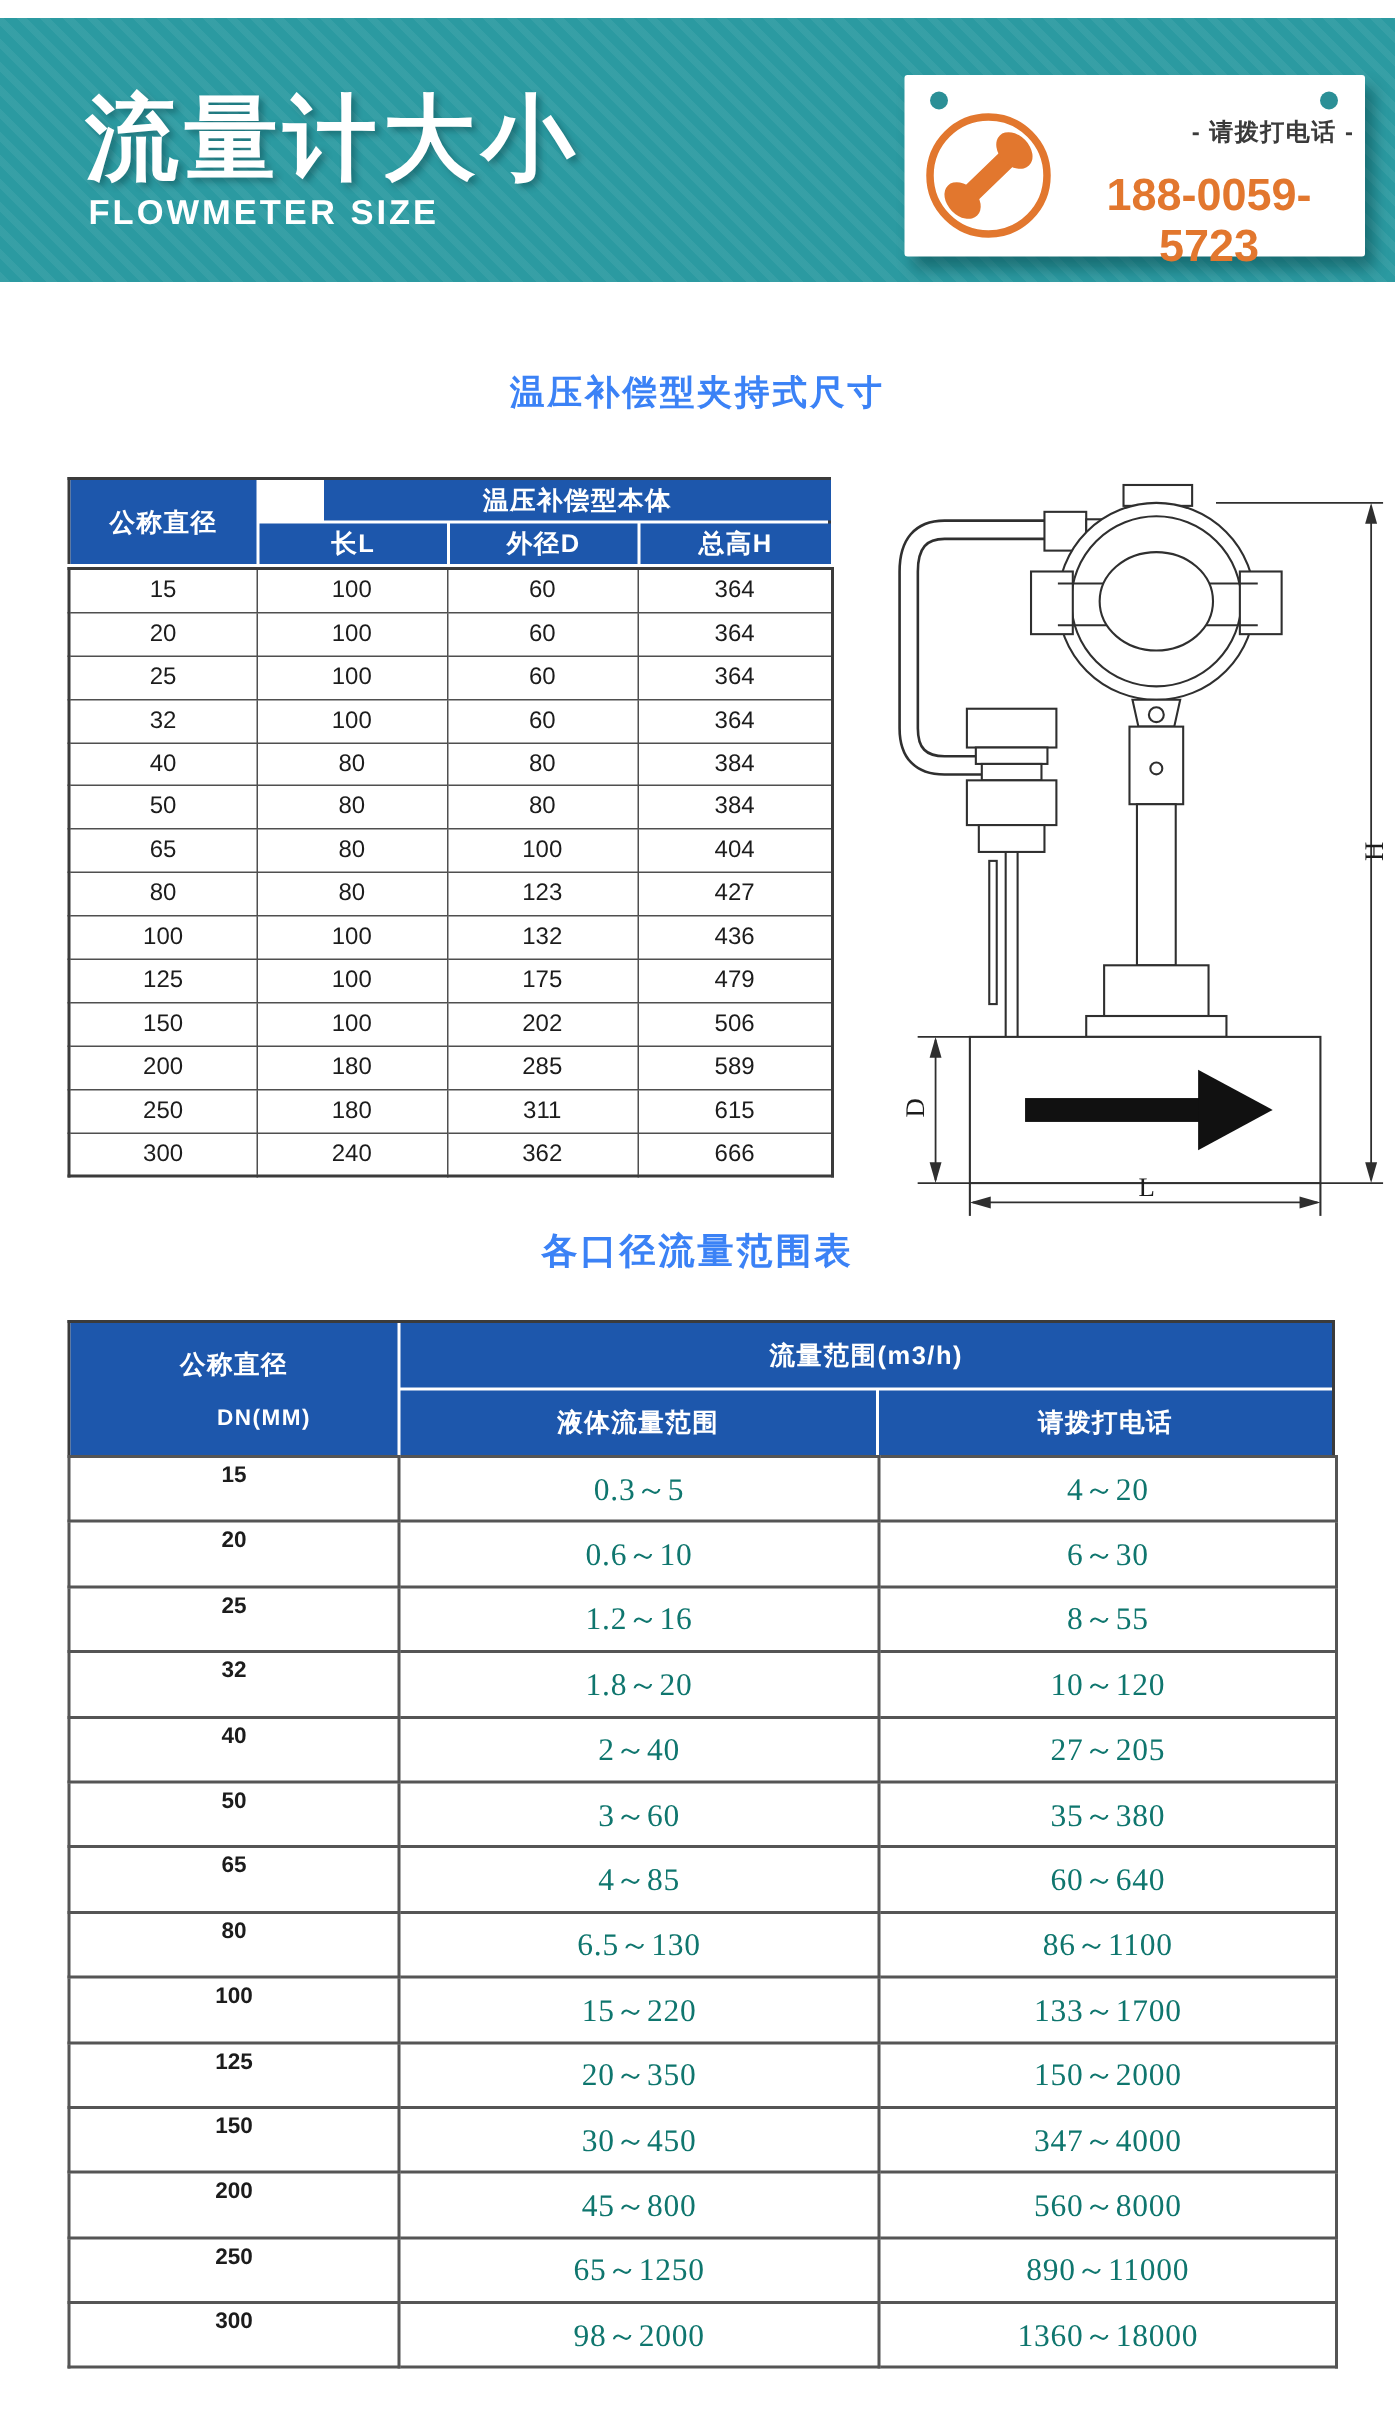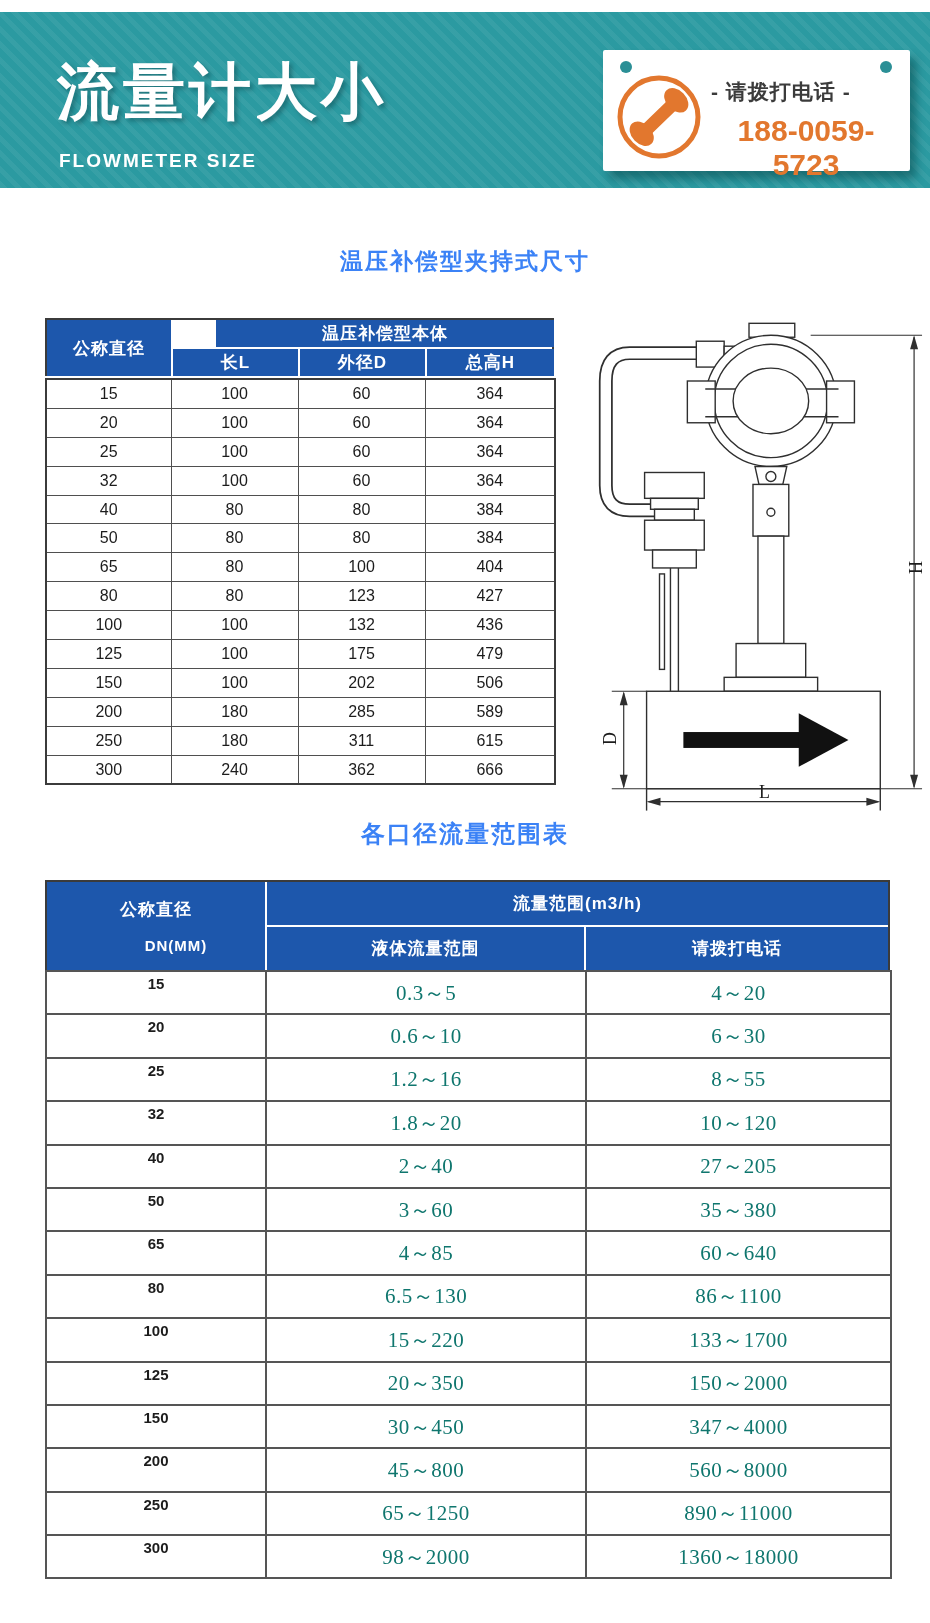--- a/index.html
+++ b/index.html
@@ -15,35 +15,35 @@
     background-image:repeating-linear-gradient(45deg,
       rgba(255,255,255,0.055) 0px,rgba(255,255,255,0.055) 5px,
       transparent 5px,transparent 11px);
   }
   .banner-title{
     position:absolute;left:57px;top:38px;color:#fff;
     font-size:62px;font-weight:900;letter-spacing:4px;
     text-shadow:3px 3px 4px rgba(0,40,45,0.35);
   }
   .banner-sub{
-    position:absolute;left:59px;top:138px;color:#fff;
-    font-size:19px;font-weight:600;letter-spacing:2px;
+    position:absolute;left:59px;top:116px;color:#fff;
+    font-size:23px;font-weight:600;letter-spacing:2px;
   }
   
   .phone-card{
     position:absolute;left:603px;top:38px;width:307px;height:121px;
     background:#fff;border-radius:2px;
     box-shadow:6px 8px 10px rgba(0,55,60,0.45);
   }
   .pin-dot{position:absolute;width:12px;height:12px;border-radius:50%;background:#2B8F96;top:11px;}
   .pin-dot.left{left:17px;} .pin-dot.right{right:18px;}
   .phone-icon-wrap{position:absolute;left:12px;top:23px;width:88px;height:88px;}
   .phone-label{
-    position:absolute;left:108px;top:28px;width:192px;text-align:left;
-    font-size:21px;font-weight:700;color:#3b3b3b;letter-spacing:1px;
+    position:absolute;left:108px;top:28px;width:192px;text-align:right;
+    font-size:16px;font-weight:700;color:#3b3b3b;letter-spacing:1px;
   }
   .phone-number{
     position:absolute;left:102px;top:64px;width:202px;text-align:center;
     font-size:30px;font-weight:700;color:#E2772E;letter-spacing:0px;
   }
   
   .sec-title{
     position:absolute;left:0;width:930px;text-align:center;
     color:#3b82f6;font-weight:700;letter-spacing:2px;
   }

